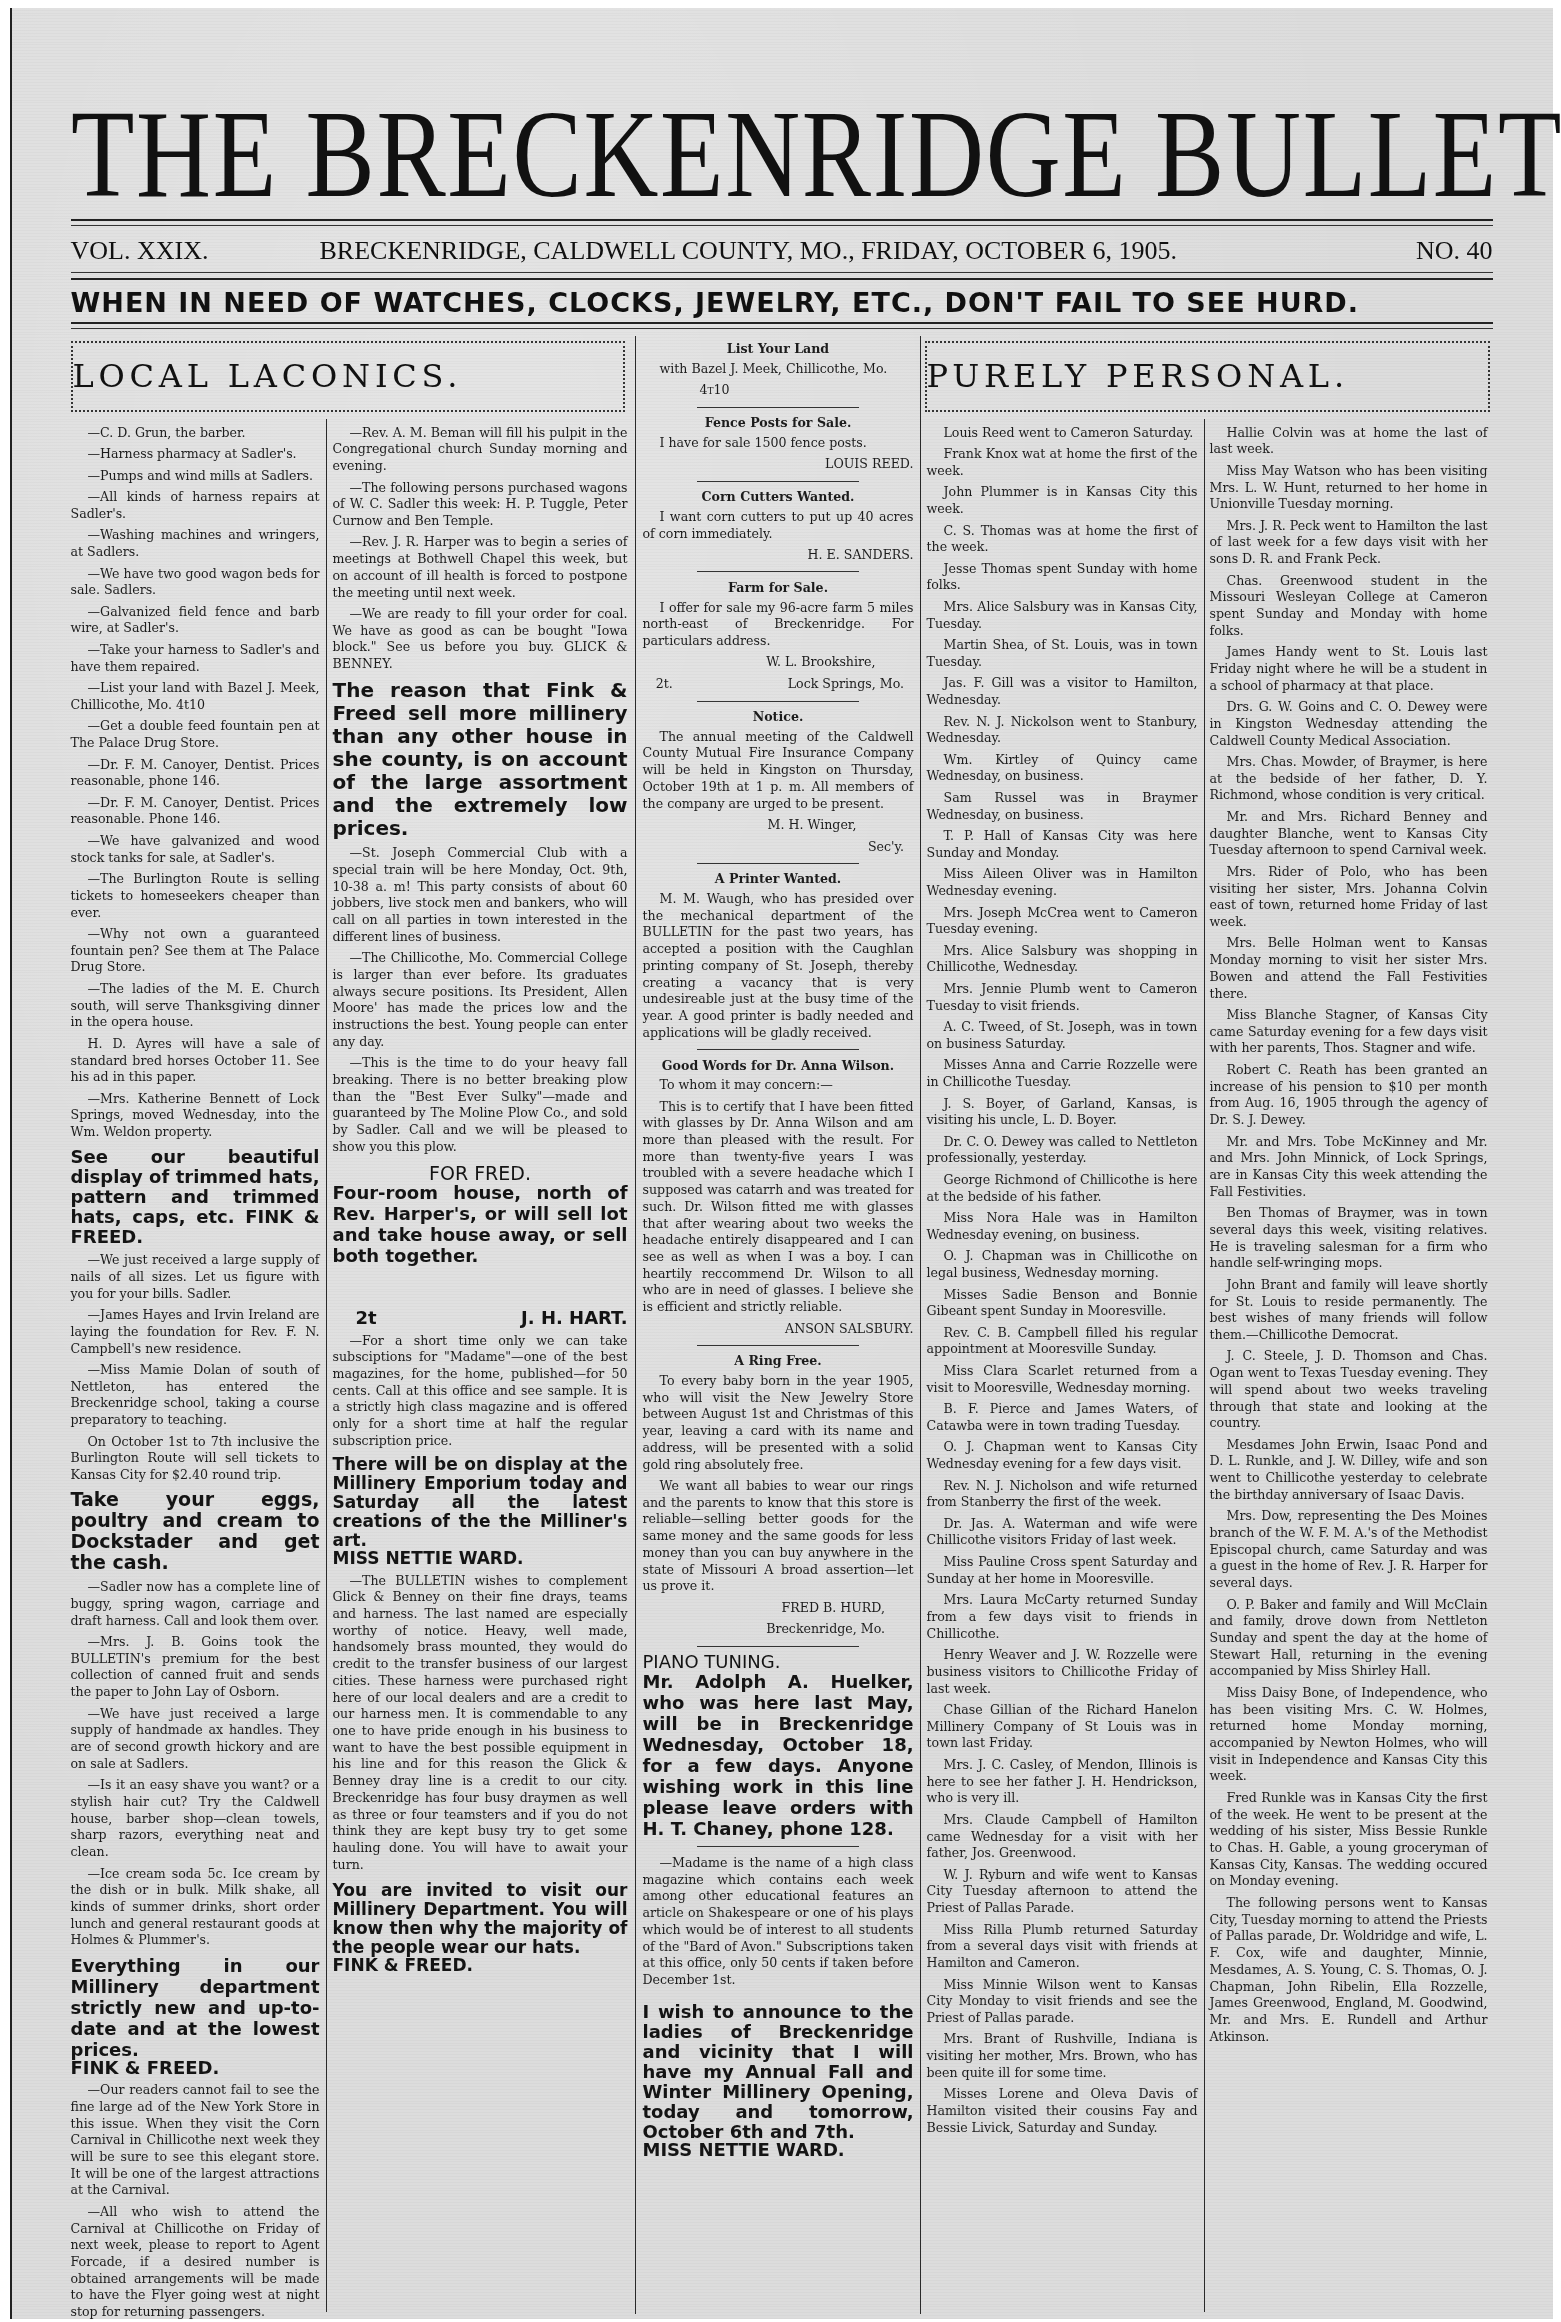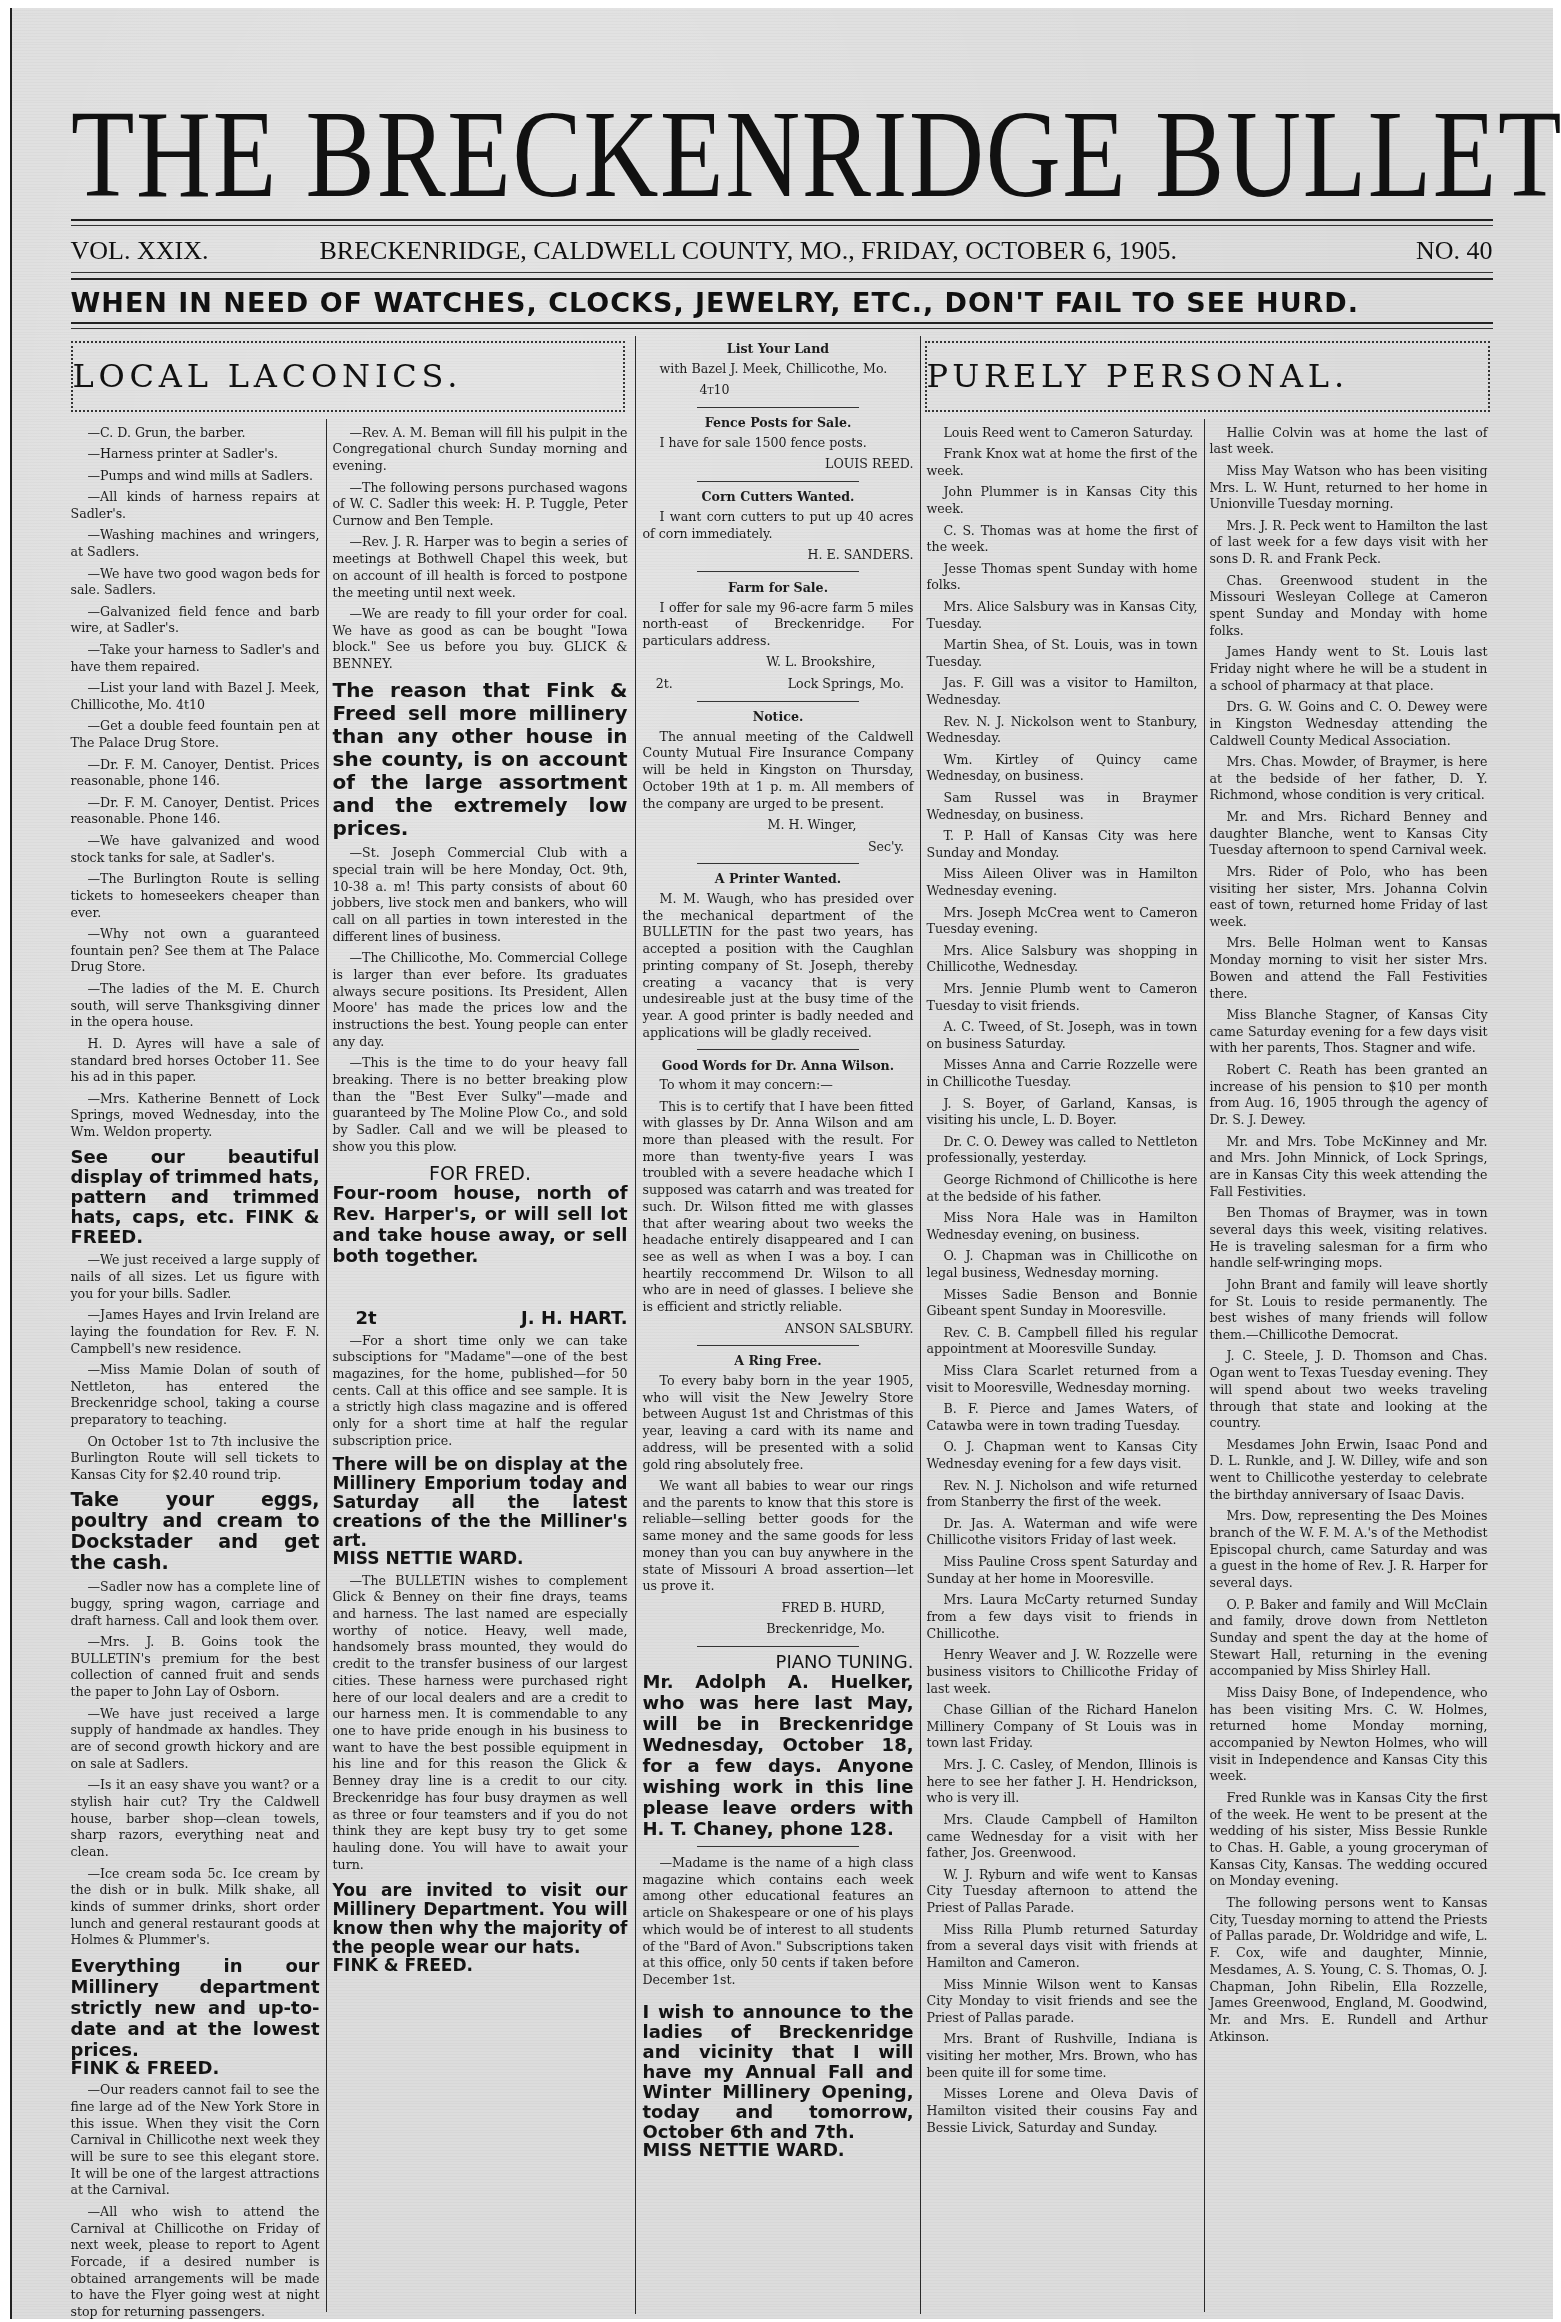--- a/index.html
+++ b/index.html
@@ -79,21 +79,21 @@
   <div class="boxhead" style="left:59px; top:333px; width:550px;">LOCAL LACONICS.</div>
   <div class="boxhead" style="left:913px; top:333px; width:561px;">PURELY PERSONAL.</div>
 
   <div class="vline" style="left:314px; top:411px; height:1893px;"></div>
   <div class="vline" style="left:623px; top:328px; height:1978px;"></div>
   <div class="vline" style="left:908px; top:328px; height:1978px;"></div>
   <div class="vline" style="left:1192px; top:411px; height:1893px;"></div>
 
   <div class="col" style="left:59px; top:417px; width:249px;">
     <p>—C. D. Grun, the barber.</p>
-    <p>—Harness printer at Sadler's.</p>
+    <p>—Harness pharmacy at Sadler's.</p>
     <p>—Pumps and wind mills at Sadlers.</p>
     <p>—All kinds of harness repairs at Sadler's.</p>
     <p>—Washing machines and wringers, at Sadlers.</p>
     <p>—We have two good wagon beds for sale. Sadlers.</p>
     <p>—Galvanized field fence and barb wire, at Sadler's.</p>
     <p>—Take your harness to Sadler's and have them repaired.</p>
     <p>—List your land with Bazel J. Meek, Chillicothe, Mo.        4t10</p>
     <p>—Get a double feed fountain pen at The Palace Drug Store.</p>
     <p>—Dr. F. M. Canoyer, Dentist. Prices reasonable, phone 146.</p>
     <p>—Dr. F. M. Canoyer, Dentist. Prices reasonable. Phone 146.</p>
@@ -184,21 +184,21 @@
     <p class="sig-r">ANSON SALSBURY.</p>
     <div class="shortrule"></div>
 
     <p class="center-head">A Ring Free.</p>
     <p>To every baby born in the year 1905, who will visit the New Jewelry Store between August 1st and Christmas of this year, leaving a card with its name and address, will be presented with a solid gold ring absolutely free.</p>
     <p>We want all babies to wear our rings and the parents to know that this store is reliable—selling better goods for the same money and the same goods for less money than you can buy anywhere in the state of Missouri A broad assertion—let us prove it.</p>
     <p class="sig-r" style="padding-right:28.5px;">FRED B. HURD,</p>
     <p class="sig-r" style="font-variant:normal; padding-right:28.5px;">Breckenridge, Mo.</p>
     <div class="shortrule"></div>
 
-    <div class="ad" style="text-align:right; font-size:18px; font-weight:normal;">PIANO TUNING.</div>
+    <div class="ad" style="text-align:left; font-size:18px; font-weight:normal;">PIANO TUNING.</div>
     <div class="ad" style="font-size:18px; line-height:21px;">Mr. Adolph A. Huelker, who was here last May, will be in Breckenridge Wednesday, October 18, for a few days. Anyone wishing work in this line please leave orders with H. T. Chaney, phone 128.</div>
     <div class="shortrule"></div>
     <p>—Madame is the name of a high class magazine which contains each week among other educational features an article on Shakespeare or one of his plays which would be of interest to all students of the "Bard of Avon." Subscriptions taken at this office, only 50 cents if taken before December 1st.</p>
     <div class="ad" style="font-size:18px; line-height:20px; margin-top:13px;">I wish to announce to the ladies of Breckenridge and vicinity that I will have my Annual Fall and Winter Millinery Opening, today and tomorrow, October 6th and 7th.</div>
     <div class="ad sig" style="font-size:18px;">MISS NETTIE WARD.</div>
   </div>
 
   <div class="col" style="left:915px; top:417px; width:271px;">
     <p>Louis Reed went to Cameron Saturday.</p>
     <p>Frank Knox wat at home the first of the week.</p>

